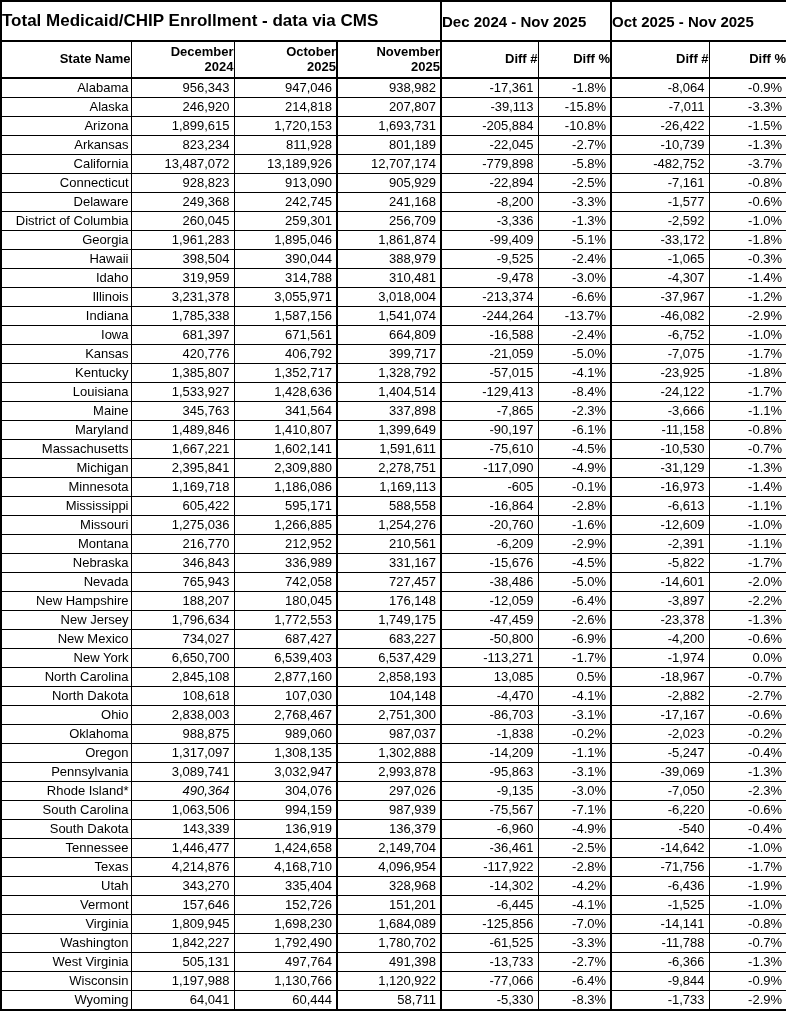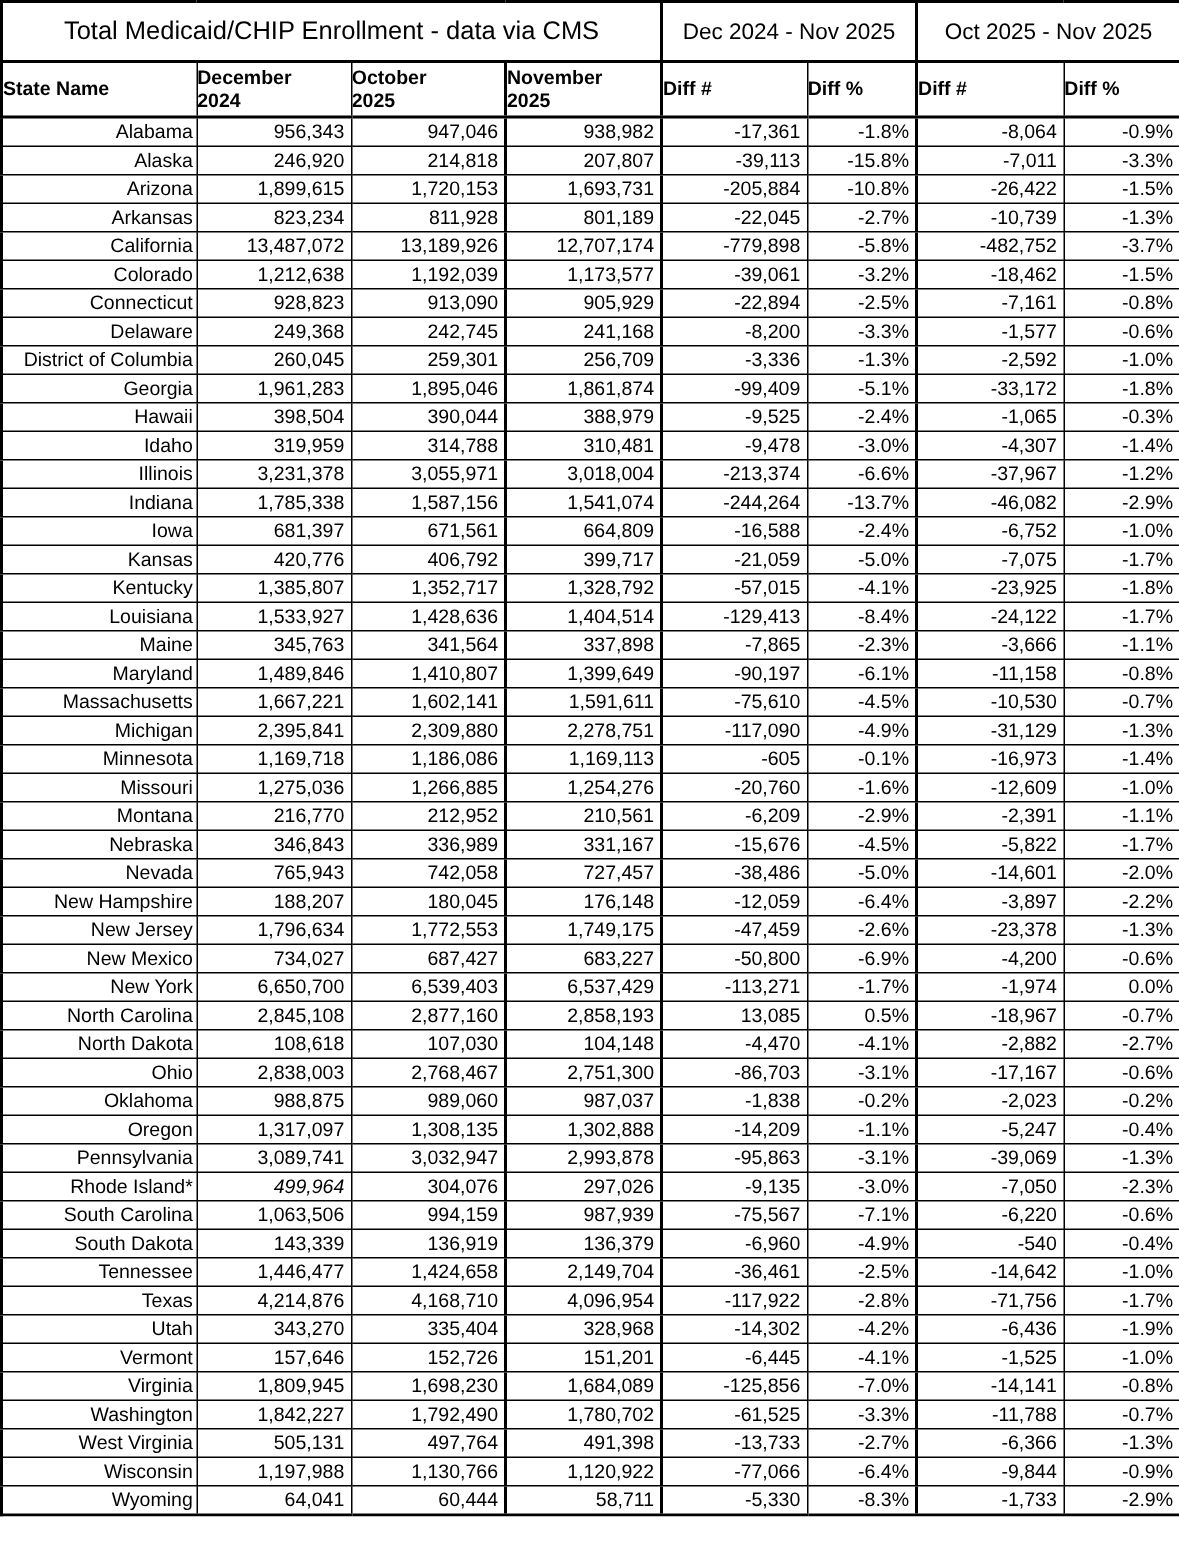--- a/index.html
+++ b/index.html
@@ -8,36 +8,36 @@
   .sheet { width: 786px; }
 
   table { border-collapse: collapse; table-layout: fixed; width: 786px; }
   th, td { overflow: hidden; white-space: nowrap; padding: 0; }
 
   
   .title-row th {
     border: 2px solid #000;
     height: 40px;
     font-size: 17px;
-    font-weight: normal;
-    text-align: center;
+    font-weight: bold;
+    text-align: left;
     vertical-align: middle;
   }
   .title-row .main-title { font-size: 17px; }
   .title-row .grp { font-size: 15px; }
 
   
   #col-row th {
     border: 1px solid #000;
     border-top: 2px solid #000;
     border-bottom: 2px solid #000;
     height: 37px;
     font-size: 13px;
     font-weight: bold;
-    text-align: left;
+    text-align: right;
     vertical-align: middle;
     white-space: pre-line;
     line-height: 1.15;
   }
 
   
   #data-body td {
     border: 1px solid #000;
     height: 18px;
     line-height: 18px;
@@ -135,30 +135,20 @@
           <td class="c0 state">California</td>
           <td class="c1 num">13,487,072</td>
           <td class="c2 num">13,189,926</td>
           <td class="c3 num">12,707,174</td>
           <td class="c4 num">-779,898</td>
           <td class="c5 num">-5.8%</td>
           <td class="c6 num">-482,752</td>
           <td class="c7 num">-3.7%</td>
         </tr>
         <tr>
-          <td class="c0 state">Colorado</td>
-          <td class="c1 num">1,212,638</td>
-          <td class="c2 num">1,192,039</td>
-          <td class="c3 num">1,173,577</td>
-          <td class="c4 num">-39,061</td>
-          <td class="c5 num">-3.2%</td>
-          <td class="c6 num">-18,462</td>
-          <td class="c7 num">-1.5%</td>
-        </tr>
-        <tr>
           <td class="c0 state">Connecticut</td>
           <td class="c1 num">928,823</td>
           <td class="c2 num">913,090</td>
           <td class="c3 num">905,929</td>
           <td class="c4 num">-22,894</td>
           <td class="c5 num">-2.5%</td>
           <td class="c6 num">-7,161</td>
           <td class="c7 num">-0.8%</td>
         </tr>
         <tr>
@@ -315,20 +305,30 @@
           <td class="c0 state">Minnesota</td>
           <td class="c1 num">1,169,718</td>
           <td class="c2 num">1,186,086</td>
           <td class="c3 num">1,169,113</td>
           <td class="c4 num">-605</td>
           <td class="c5 num">-0.1%</td>
           <td class="c6 num">-16,973</td>
           <td class="c7 num">-1.4%</td>
         </tr>
         <tr>
+          <td class="c0 state">Mississippi</td>
+          <td class="c1 num">605,422</td>
+          <td class="c2 num">595,171</td>
+          <td class="c3 num">588,558</td>
+          <td class="c4 num">-16,864</td>
+          <td class="c5 num">-2.8%</td>
+          <td class="c6 num">-6,613</td>
+          <td class="c7 num">-1.1%</td>
+        </tr>
+        <tr>
           <td class="c0 state">Missouri</td>
           <td class="c1 num">1,275,036</td>
           <td class="c2 num">1,266,885</td>
           <td class="c3 num">1,254,276</td>
           <td class="c4 num">-20,760</td>
           <td class="c5 num">-1.6%</td>
           <td class="c6 num">-12,609</td>
           <td class="c7 num">-1.0%</td>
         </tr>
         <tr>
@@ -456,21 +456,21 @@
           <td class="c1 num">3,089,741</td>
           <td class="c2 num">3,032,947</td>
           <td class="c3 num">2,993,878</td>
           <td class="c4 num">-95,863</td>
           <td class="c5 num">-3.1%</td>
           <td class="c6 num">-39,069</td>
           <td class="c7 num">-1.3%</td>
         </tr>
         <tr>
           <td class="c0 state">Rhode Island*</td>
-          <td class="c1 num italic">499,964</td>
+          <td class="c1 num italic">490,364</td>
           <td class="c2 num">304,076</td>
           <td class="c3 num">297,026</td>
           <td class="c4 num">-9,135</td>
           <td class="c5 num">-3.0%</td>
           <td class="c6 num">-7,050</td>
           <td class="c7 num">-2.3%</td>
         </tr>
         <tr>
           <td class="c0 state">South Carolina</td>
           <td class="c1 num">1,063,506</td>

